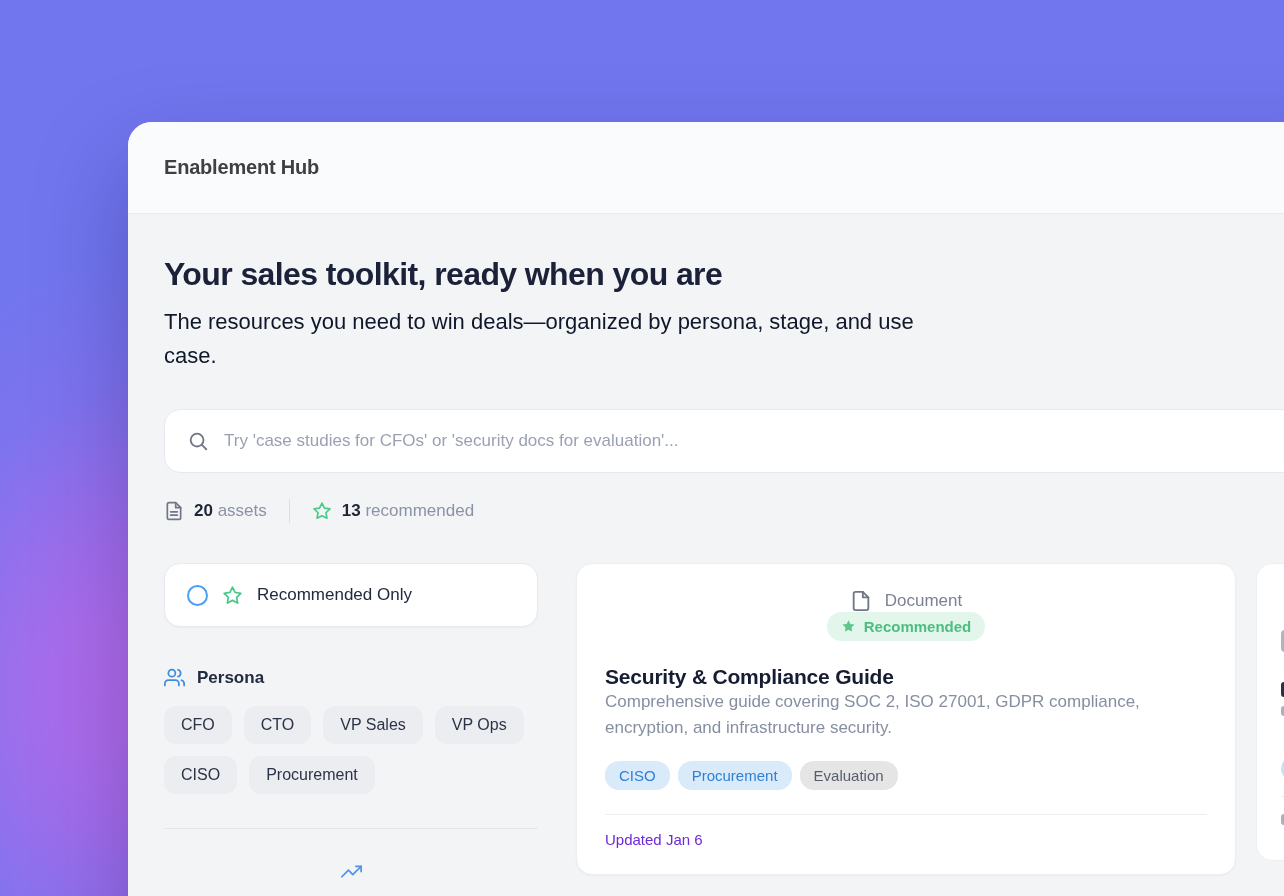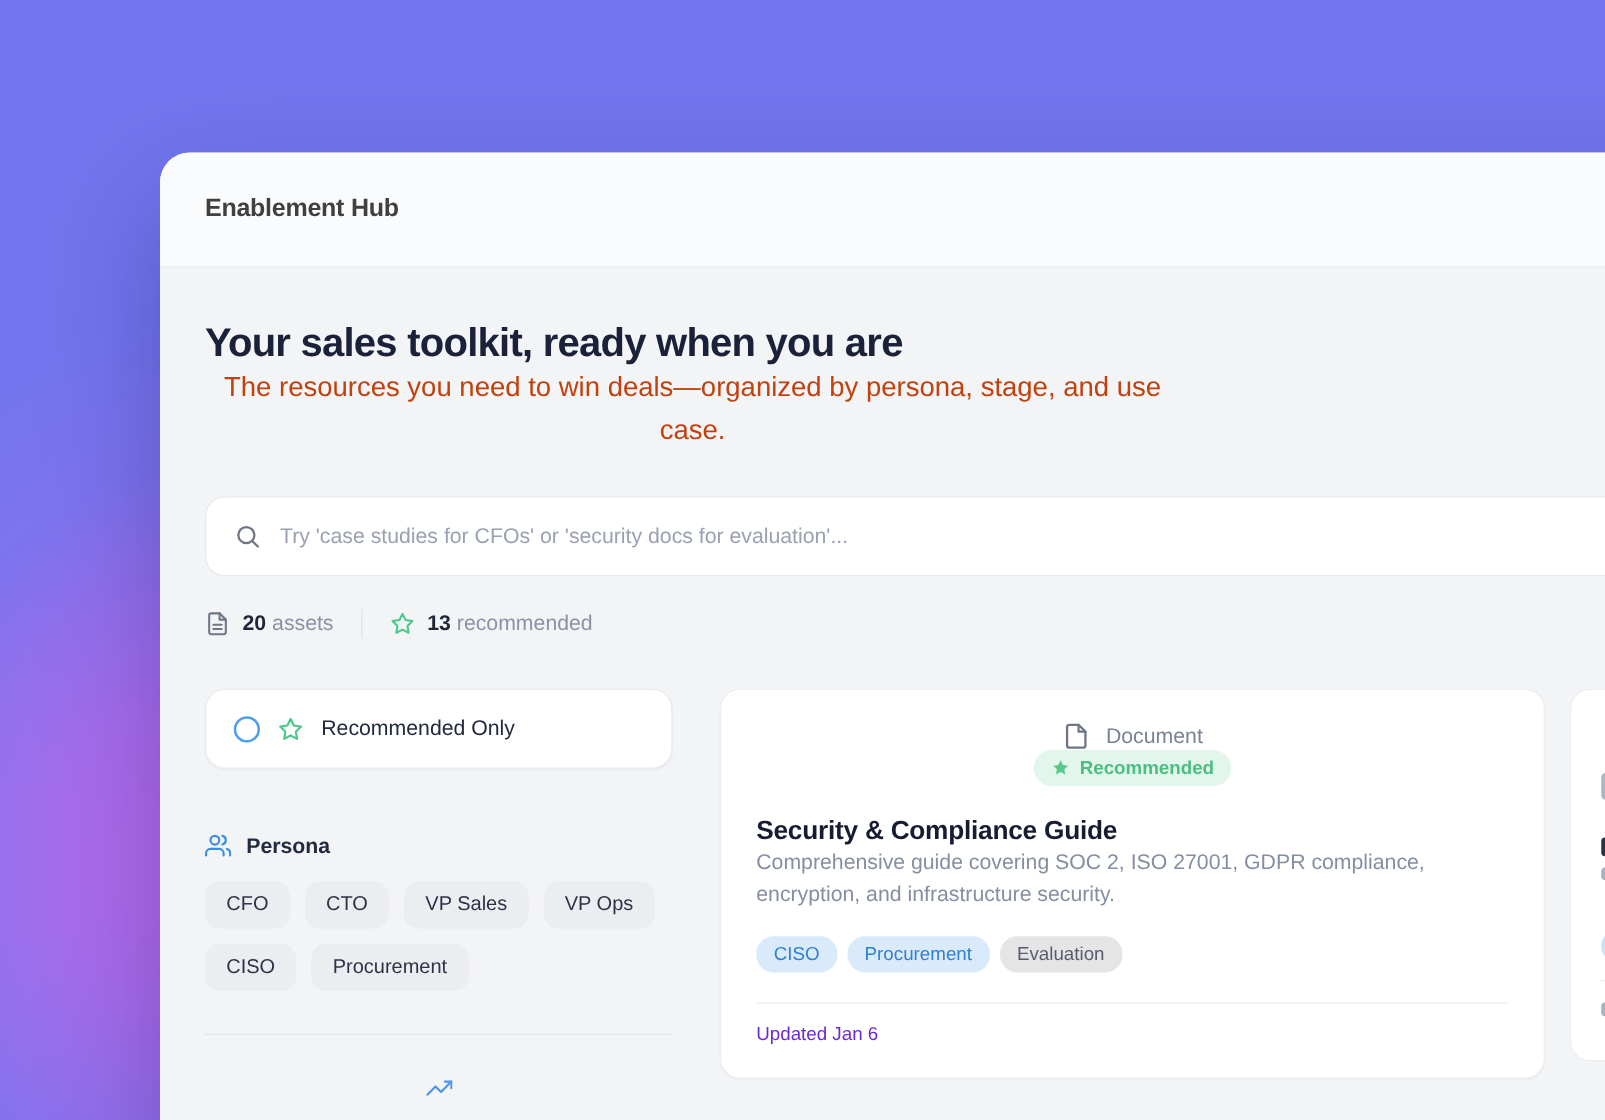--- a/index.html
+++ b/index.html
@@ -30,22 +30,22 @@
     display: flex; align-items: center; padding: 0 36px;
   }
   .app-title {
     font-size: 20px; font-weight: 700; color: #404040; letter-spacing: -0.2px;
   }
   .app-body { padding: 42px 36px 0 36px; }
   .page-title {
     font-size: 32px; font-weight: 800; color: #1A2138; letter-spacing: -0.6px;
   }
   .page-subtitle {
-    margin-top: 0; max-width: 780px;
-    font-size: 22px; line-height: 34px; color: #c2410c; text-align: center;
+    margin-top: 12px; max-width: 780px;
+    font-size: 22px; line-height: 34px; color: #0f172a;
   }
   .search-bar {
     margin-top: 36px; height: 64px;
     background: #FFFFFF; border: 1px solid #E7E9EE; border-radius: 16px;
     display: flex; align-items: center; padding: 0 22px; gap: 15px;
   }
   .search-bar input {
     border: none; outline: none; flex: 1;
     font-family: "Liberation Sans", sans-serif;
     font-size: 17px; color: #333B4F; background: transparent;
@@ -66,21 +66,21 @@
     border-radius: 16px; display: flex; align-items: center;
     padding: 0 22px; gap: 14px; cursor: pointer;
     box-shadow: 0 1px 2px rgba(16,24,40,0.04);
   }
   .radio-circle {
     width: 21px; height: 21px; border-radius: 50%;
     border: 2px solid #4C9FF0; background: #FFFFFF;
   }
   .filter-card-label { font-size: 17px; font-weight: 400; color: #222A3F; }
   .section-header {
-    margin-top: 51px; display: flex; align-items: center; gap: 12px;
+    margin-top: 40px; display: flex; align-items: center; gap: 12px;
   }
   .section-header-label { font-size: 17px; font-weight: 700; color: #222A3F; }
   .chips { margin-top: 18px; display: flex; flex-wrap: wrap; gap: 12px; }
   .chip {
     background: #ECEDF1; border: none; border-radius: 12px;
     padding: 10px 17px; font-family: "Liberation Sans", sans-serif;
     font-size: 16px; color: #2B3346; cursor: pointer;
   }
   .sidebar-divider { margin-top: 34px; height: 1px; background: #E4E6EB; }
   .stage-section { margin-top: 32px; flex-direction: column; }

